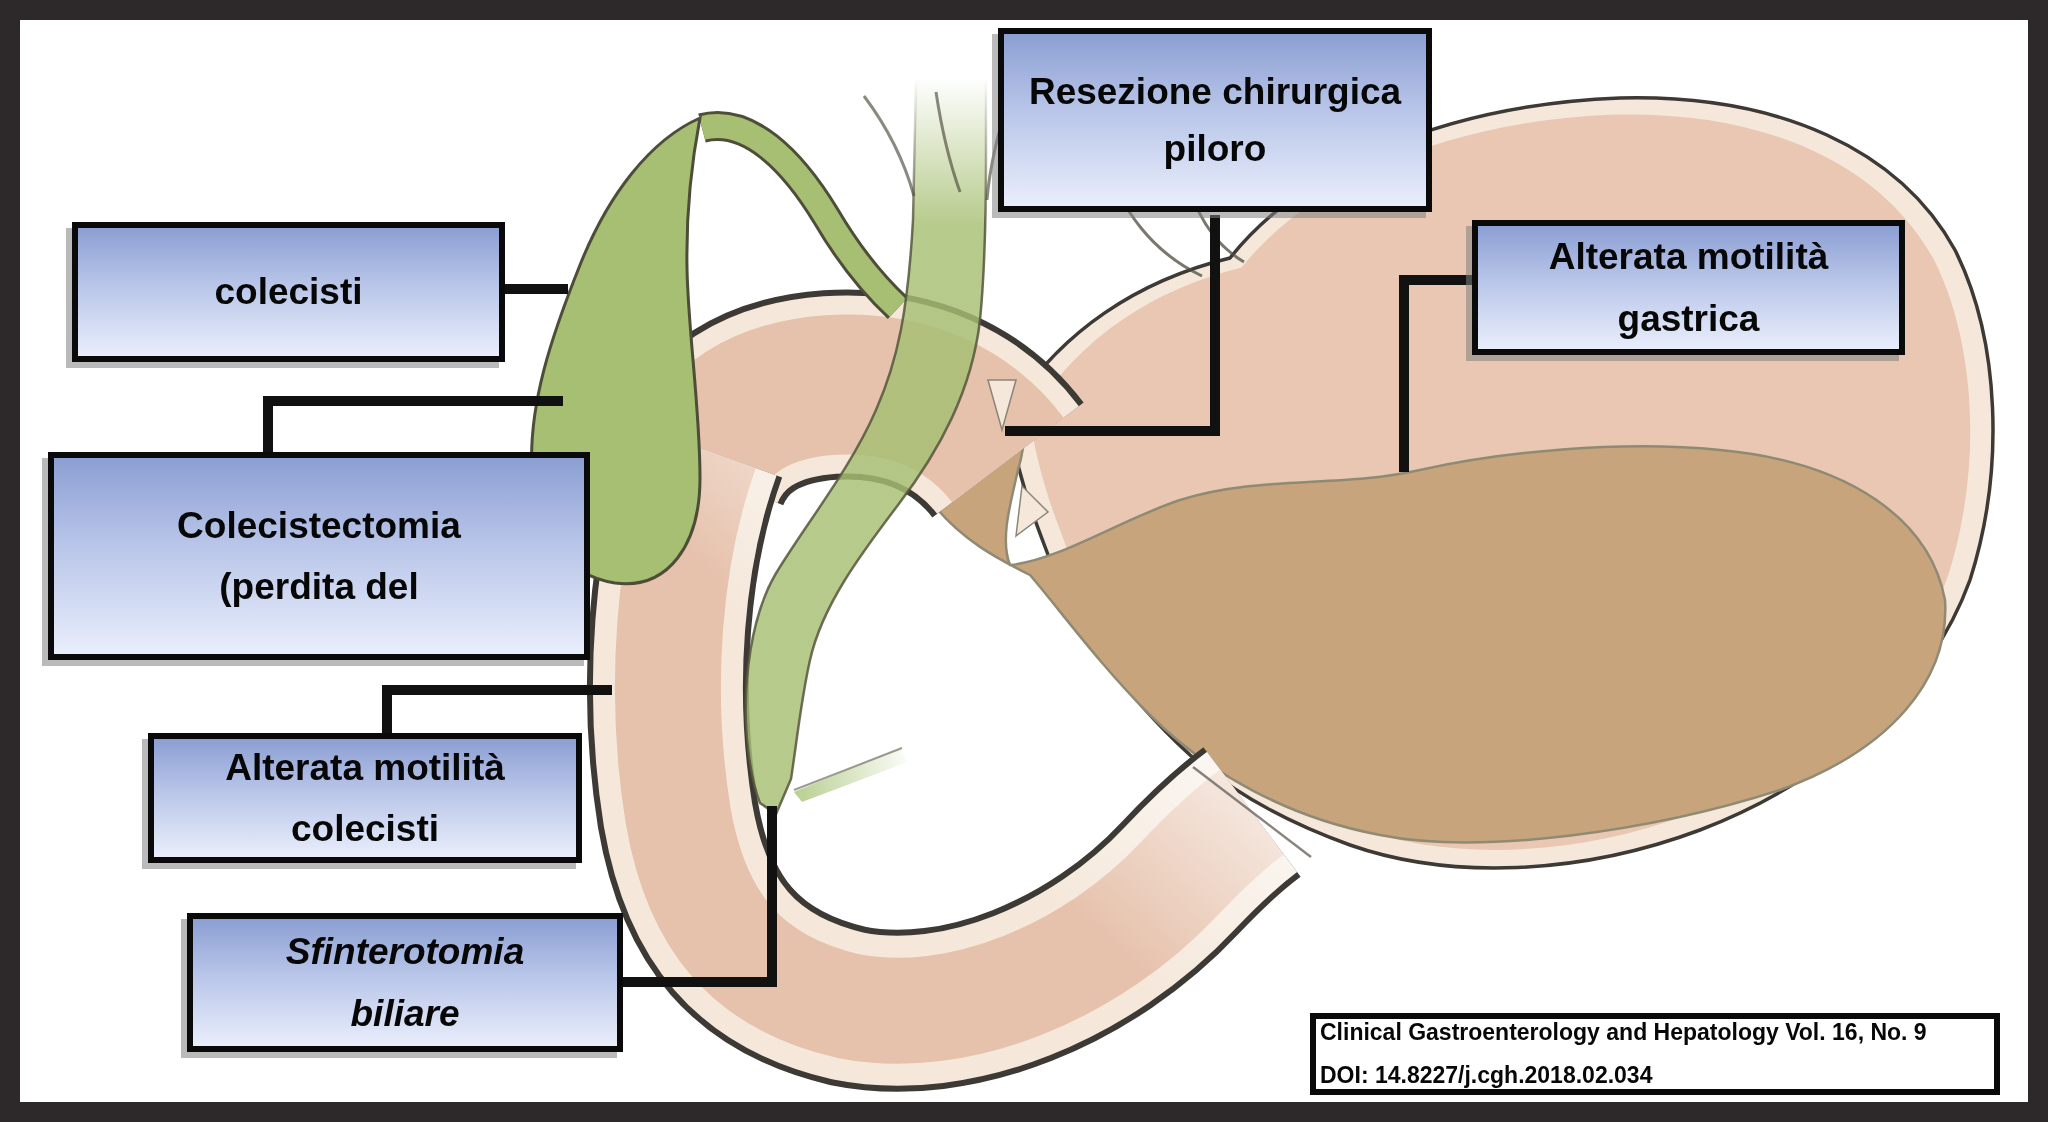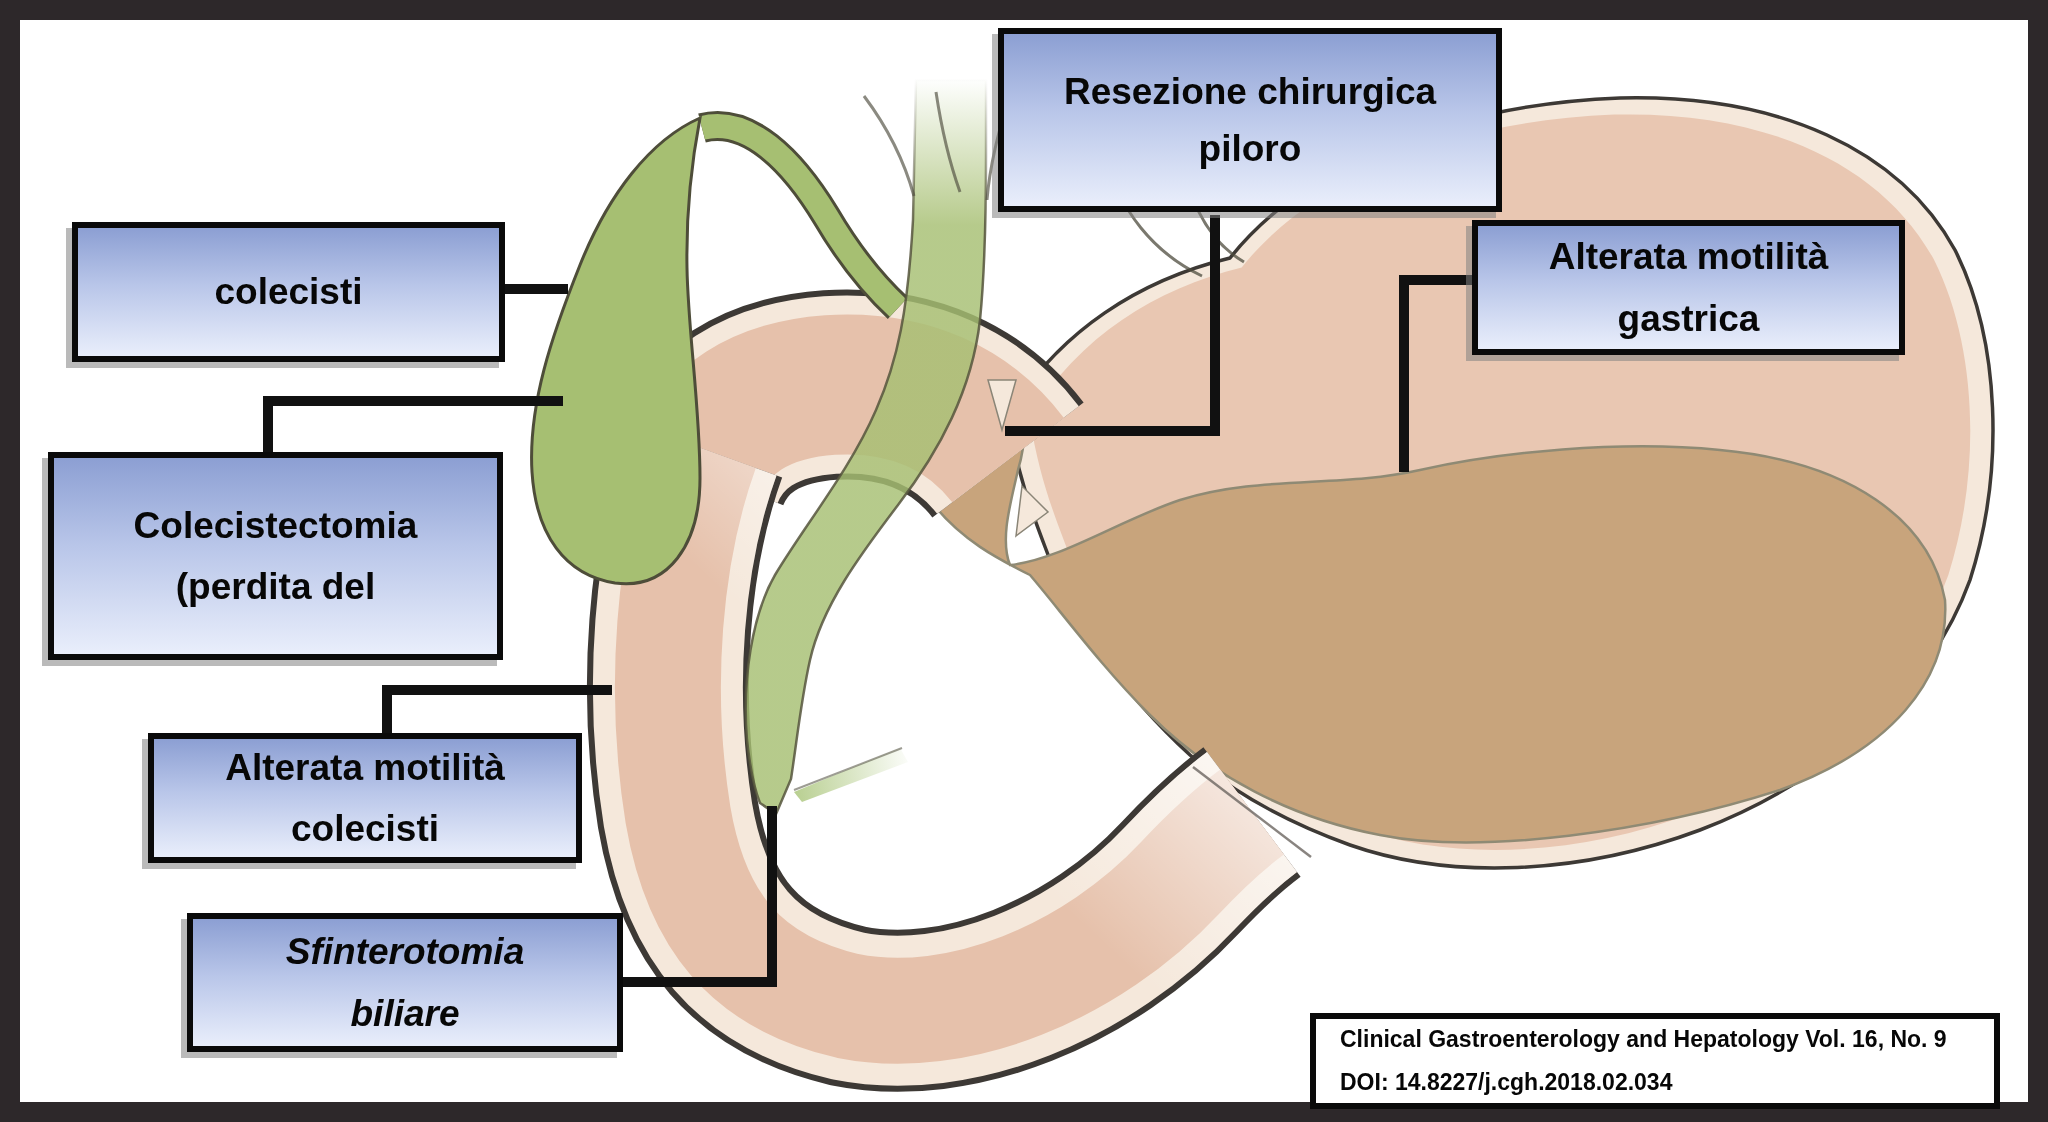--- a/index.html
+++ b/index.html
@@ -13,33 +13,33 @@
     box-shadow:-6px 6px 0 rgba(130,130,130,0.55);
     display:flex;flex-direction:column;justify-content:center;align-items:center;
     box-sizing:border-box;
     z-index:5;
   }
   .callout .ln{
     font-weight:bold;font-size:37px;line-height:1.65;color:#070707;
     white-space:nowrap;text-align:center;
   }
   .citation{
-    position:absolute;left:1310px;top:1013px;width:690px;height:96px;
+    position:absolute;left:1310px;top:1013px;width:690px;height:82px;
     background:#ffffff;border:6px solid #0a0a0a;box-sizing:border-box;
     display:flex;flex-direction:column;justify-content:center;
-    padding:0 24px;z-index:5;
+    padding:0 4px;z-index:5;
   }
   .citation .ln{
     font-weight:bold;font-size:23px;line-height:1.85;color:#070707;white-space:nowrap;
   }
   .b1{left:72px;top:222px;width:433px;height:140px;}
-  .b2{left:48px;top:452px;width:455px;height:208px;}
+  .b2{left:48px;top:452px;width:542px;height:208px;}
   .b3{left:148px;top:733px;width:434px;height:130px;}
   .b4{left:187px;top:913px;width:436px;height:139px;font-style:italic;}
-  .b5{left:998px;top:28px;width:504px;height:184px;}
+  .b5{left:998px;top:28px;width:434px;height:184px;}
   .b5 .ln{line-height:1.55;}
   .b6{left:1472px;top:220px;width:433px;height:135px;}
 </style>
 </head>
 <body>
 
 <div class="stage">
 
   <svg width="2048" height="1122" viewBox="0 0 2048 1122">
     <defs>

